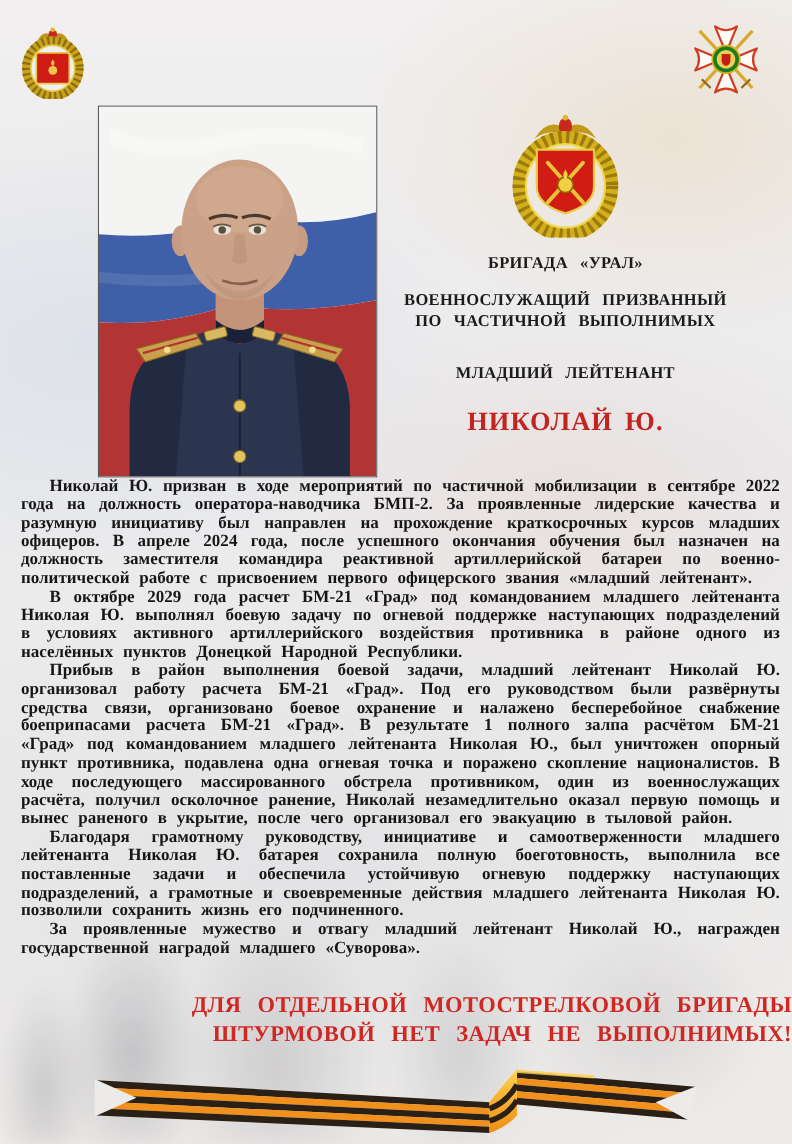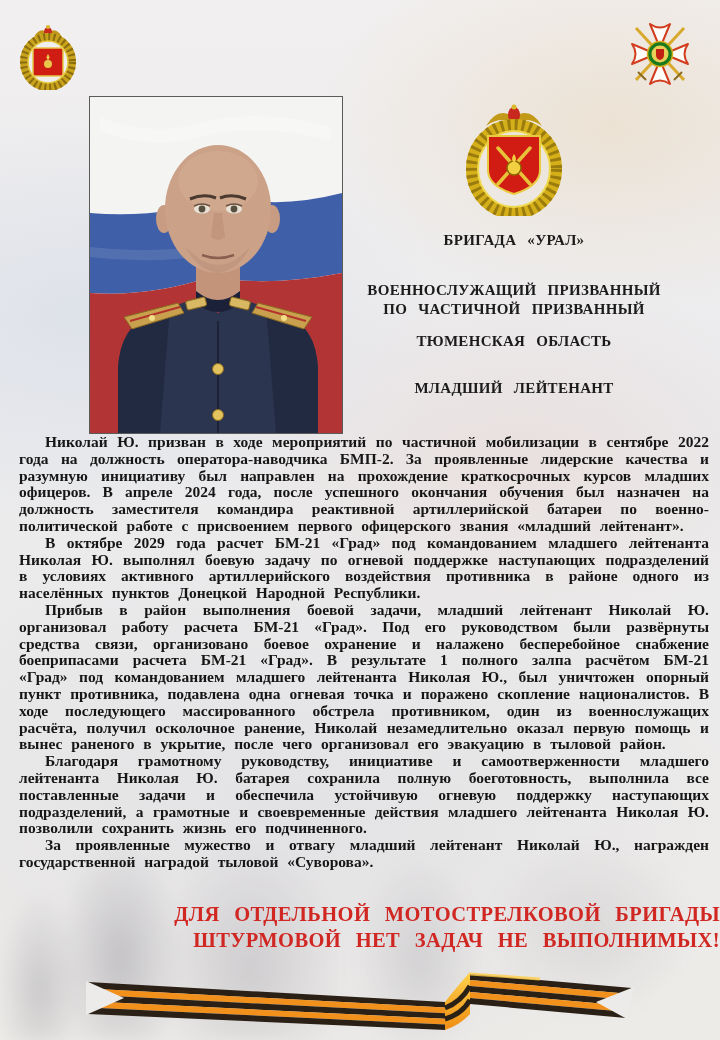--- a/index.html
+++ b/index.html
@@ -27,21 +27,21 @@
   .emblem-tl{left:18px;top:24px;}
   .emblem-tr{left:626px;top:16px;}
   .photo{
     left:89px;top:96px;width:252px;height:336px;
     border:1px solid #5b5b5b;box-sizing:content-box;background:#fff;
   }
   .right-col{left:330px;top:104px;width:368px;text-align:center;color:#1b1b1b;}
   .emblem-center{display:block;margin:0 auto;}
   .hline{font-weight:bold;letter-spacing:.3px;word-spacing:7px;}
   .h-brigade{margin-top:16px;font-size:15px;}
-  .h-call{margin-top:32px;font-size:15px;line-height:19px;}
+  .h-call{margin-top:15px;font-size:15px;line-height:19px;}
   .h-region{margin-top:14px;font-size:15px;}
   .h-rank{margin-top:30px;font-size:15px;}
   .h-name{margin-top:22px;font-size:24px;font-weight:bold;color:#c22420;letter-spacing:1px;word-spacing:4px;}
   .body-text{
     left:19px;top:434px;width:690px;
     font-size:15.5px;font-weight:bold;line-height:16.8px;color:#161616;
     text-align:justify;word-spacing:5px;
   }
   .para{margin:0;text-indent:26px;}
   .slogan{
@@ -151,32 +151,32 @@
       <g stroke="#e8c33a" stroke-width="3.5" stroke-linecap="round">
         <line x1="36" y1="44" x2="68" y2="80"></line>
         <line x1="68" y1="44" x2="36" y2="80"></line>
       </g>
       <circle cx="52" cy="64" r="7" fill="#f2d042" stroke="#8a6a00" stroke-width="1.5"></circle>
       <path d="M52,50 Q48,56 52,59 Q56,56 52,50" fill="#f2d042"></path>
     </svg>
     <div class="hline h-brigade">БРИГАДА  «УРАЛ»</div>
     <div class="hline h-call">
       <div>ВОЕННОСЛУЖАЩИЙ  ПРИЗВАННЫЙ</div>
-      <div>ПО ЧАСТИЧНОЙ  ПРИЗВАННЫЙ</div>
+      <div>ПО ЧАСТИЧНОЙ  ВЫПОЛНИМЫХ</div>
     </div>
-    <div class="hline h-region">ТЮМЕНСКАЯ  ОБЛАСТЬ</div>
     <div class="hline h-rank">МЛАДШИЙ  ЛЕЙТЕНАНТ</div>
+    <div class="h-name">НИКОЛАЙ Ю.</div>
   </div>
 
   <div class="abs body-text">
       <p class="para">Николай Ю. призван в ходе мероприятий по частичной мобилизации в сентябре 2022 года на должность оператора-наводчика БМП-2. За проявленные лидерские качества и разумную инициативу был направлен на прохождение краткосрочных курсов младших офицеров. В апреле 2024 года, после успешного окончания обучения был назначен на должность заместителя командира реактивной артиллерийской батареи по военно-политической работе с присвоением первого офицерского звания «младший лейтенант».</p>
       <p class="para">В октябре 2029 года расчет БМ-21 «Град» под командованием младшего лейтенанта Николая Ю. выполнял боевую задачу по огневой поддержке наступающих подразделений в условиях активного артиллерийского воздействия противника в районе одного из населённых пунктов Донецкой Народной Республики.</p>
       <p class="para">Прибыв в район выполнения боевой задачи, младший лейтенант Николай Ю. организовал работу расчета БМ-21 «Град». Под его руководством были развёрнуты средства связи, организовано боевое охранение и налажено бесперебойное снабжение боеприпасами расчета БМ-21 «Град». В результате 1 полного залпа расчётом БМ-21 «Град» под командованием младшего лейтенанта Николая Ю., был уничтожен опорный пункт противника, подавлена одна огневая точка и поражено скопление националистов. В ходе последующего массированного обстрела противником, один из военнослужащих расчёта, получил осколочное ранение, Николай незамедлительно оказал первую помощь и вынес раненого в укрытие, после чего организовал его эвакуацию в тыловой район.</p>
       <p class="para">Благодаря грамотному руководству, инициативе и самоотверженности младшего лейтенанта Николая Ю. батарея сохранила полную боеготовность, выполнила все поставленные задачи и обеспечила устойчивую огневую поддержку наступающих подразделений, а грамотные и своевременные действия младшего лейтенанта Николая Ю. позволили сохранить жизнь его подчиненного.</p>
-      <p class="para">За проявленные мужество и отвагу младший лейтенант Николай Ю., награжден государственной наградой тыловой «Суворова».</p>
+      <p class="para">За проявленные мужество и отвагу младший лейтенант Николай Ю., награжден государственной наградой младшего «Суворова».</p>
     </div>
 
   <div class="abs slogan">
     <div>ДЛЯ ОТДЕЛЬНОЙ  МОТОСТРЕЛКОВОЙ  БРИГАДЫ</div>
     <div>ШТУРМОВОЙ  НЕТ ЗАДАЧ НЕ ВЫПОЛНИМЫХ!</div>
   </div>
 
   <svg class="abs ribbon" width="560" height="80" viewBox="0 0 560 80">
     <defs>
       <linearGradient id="fold" x1="0" y1="0" x2="0" y2="1">

